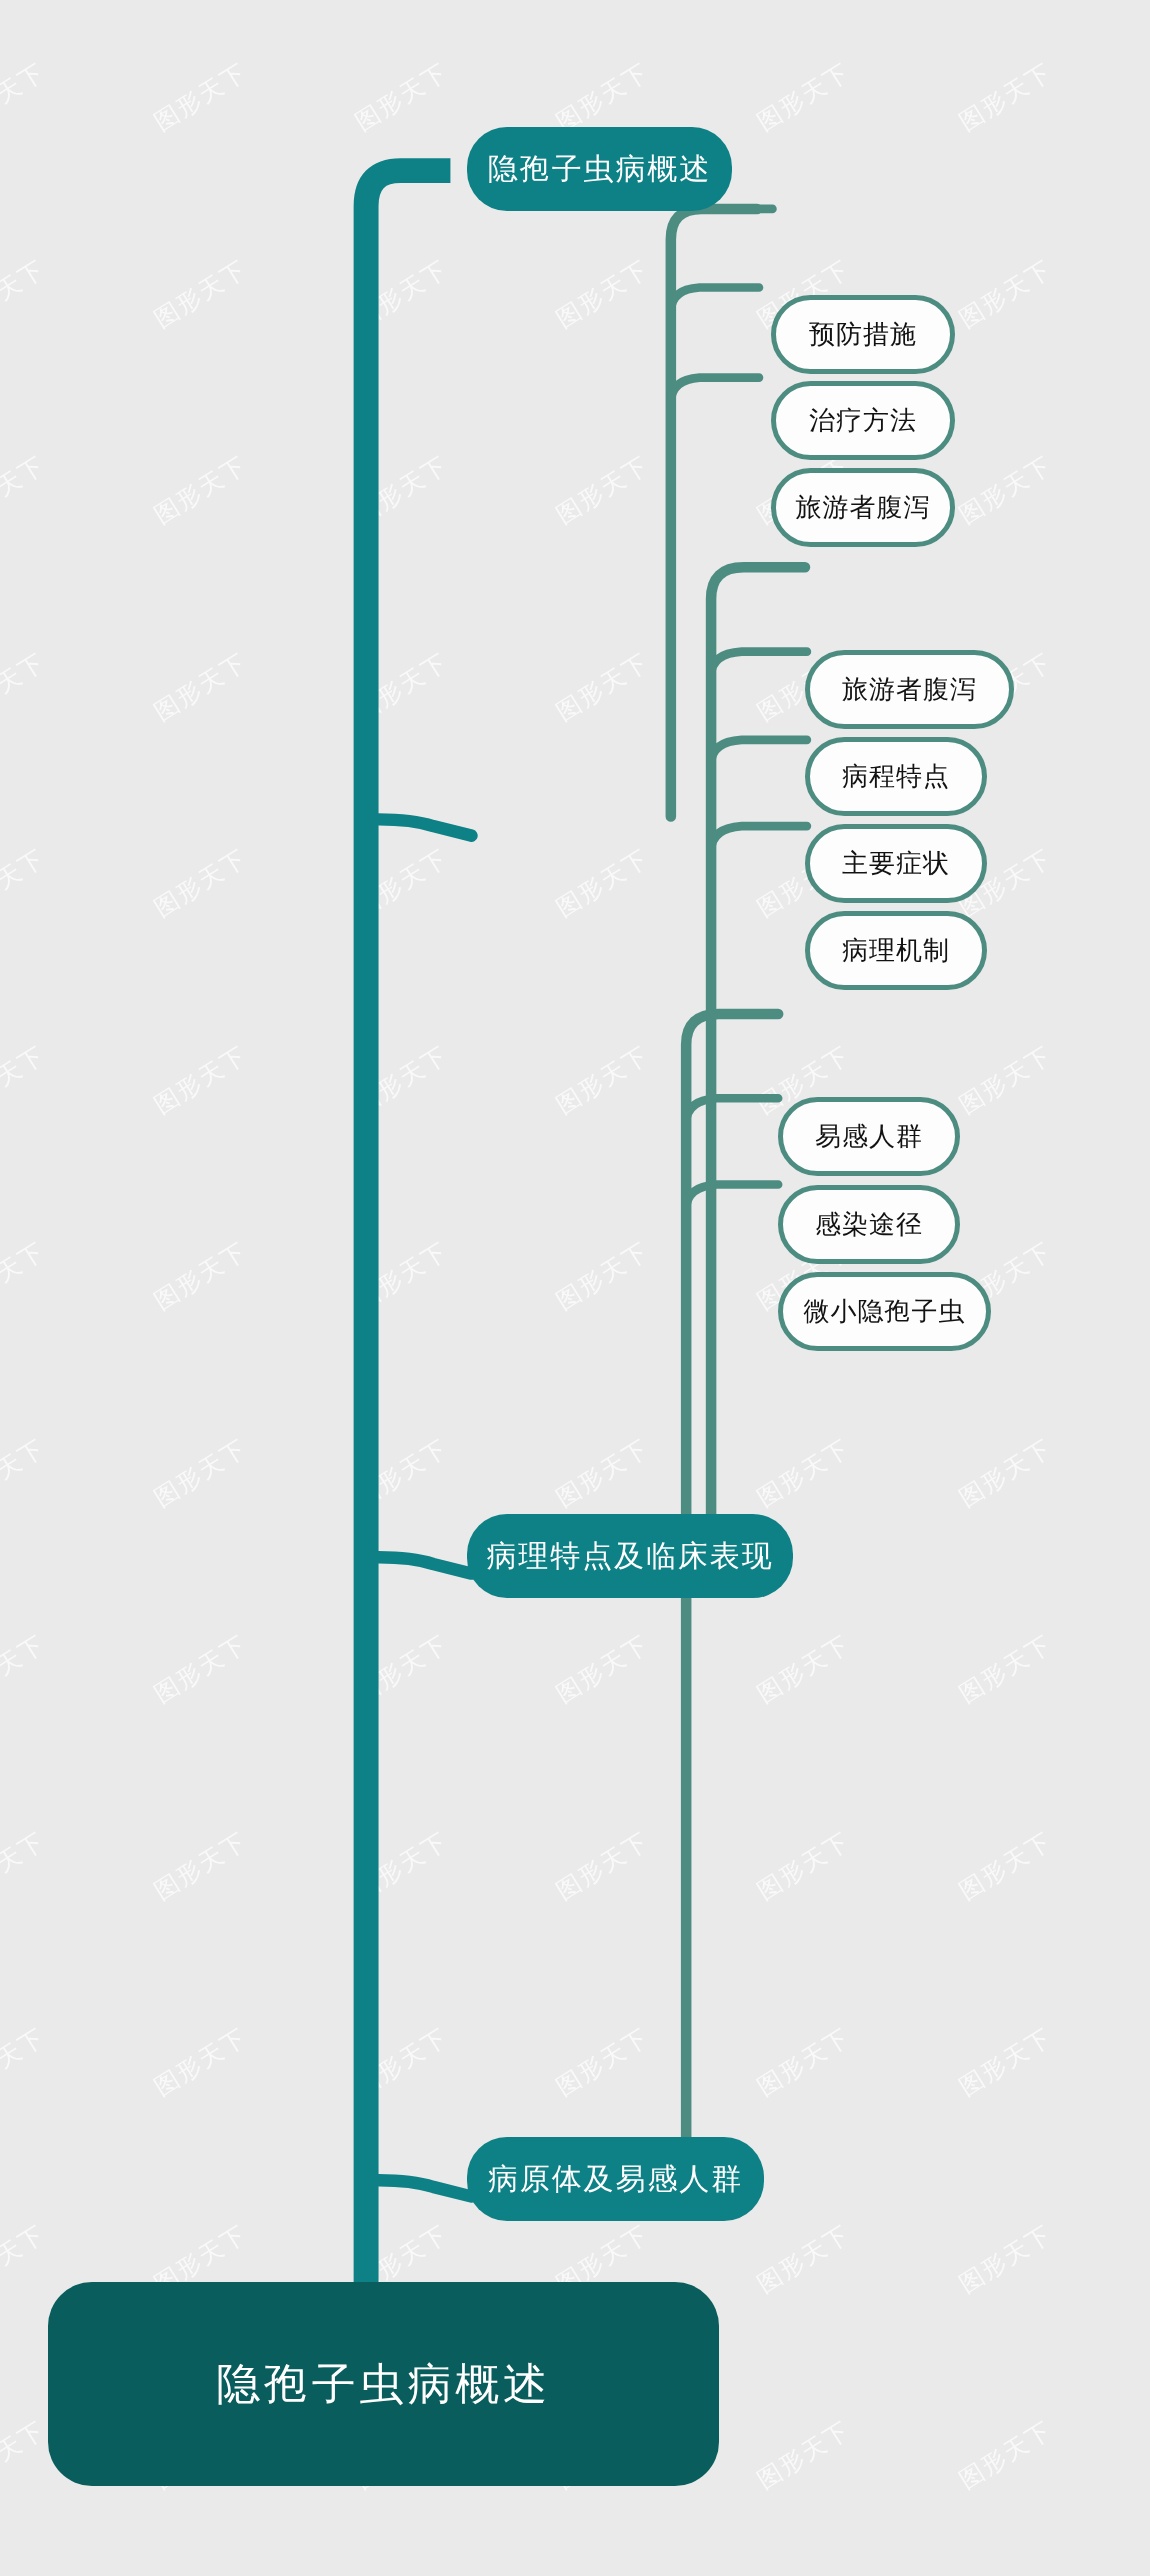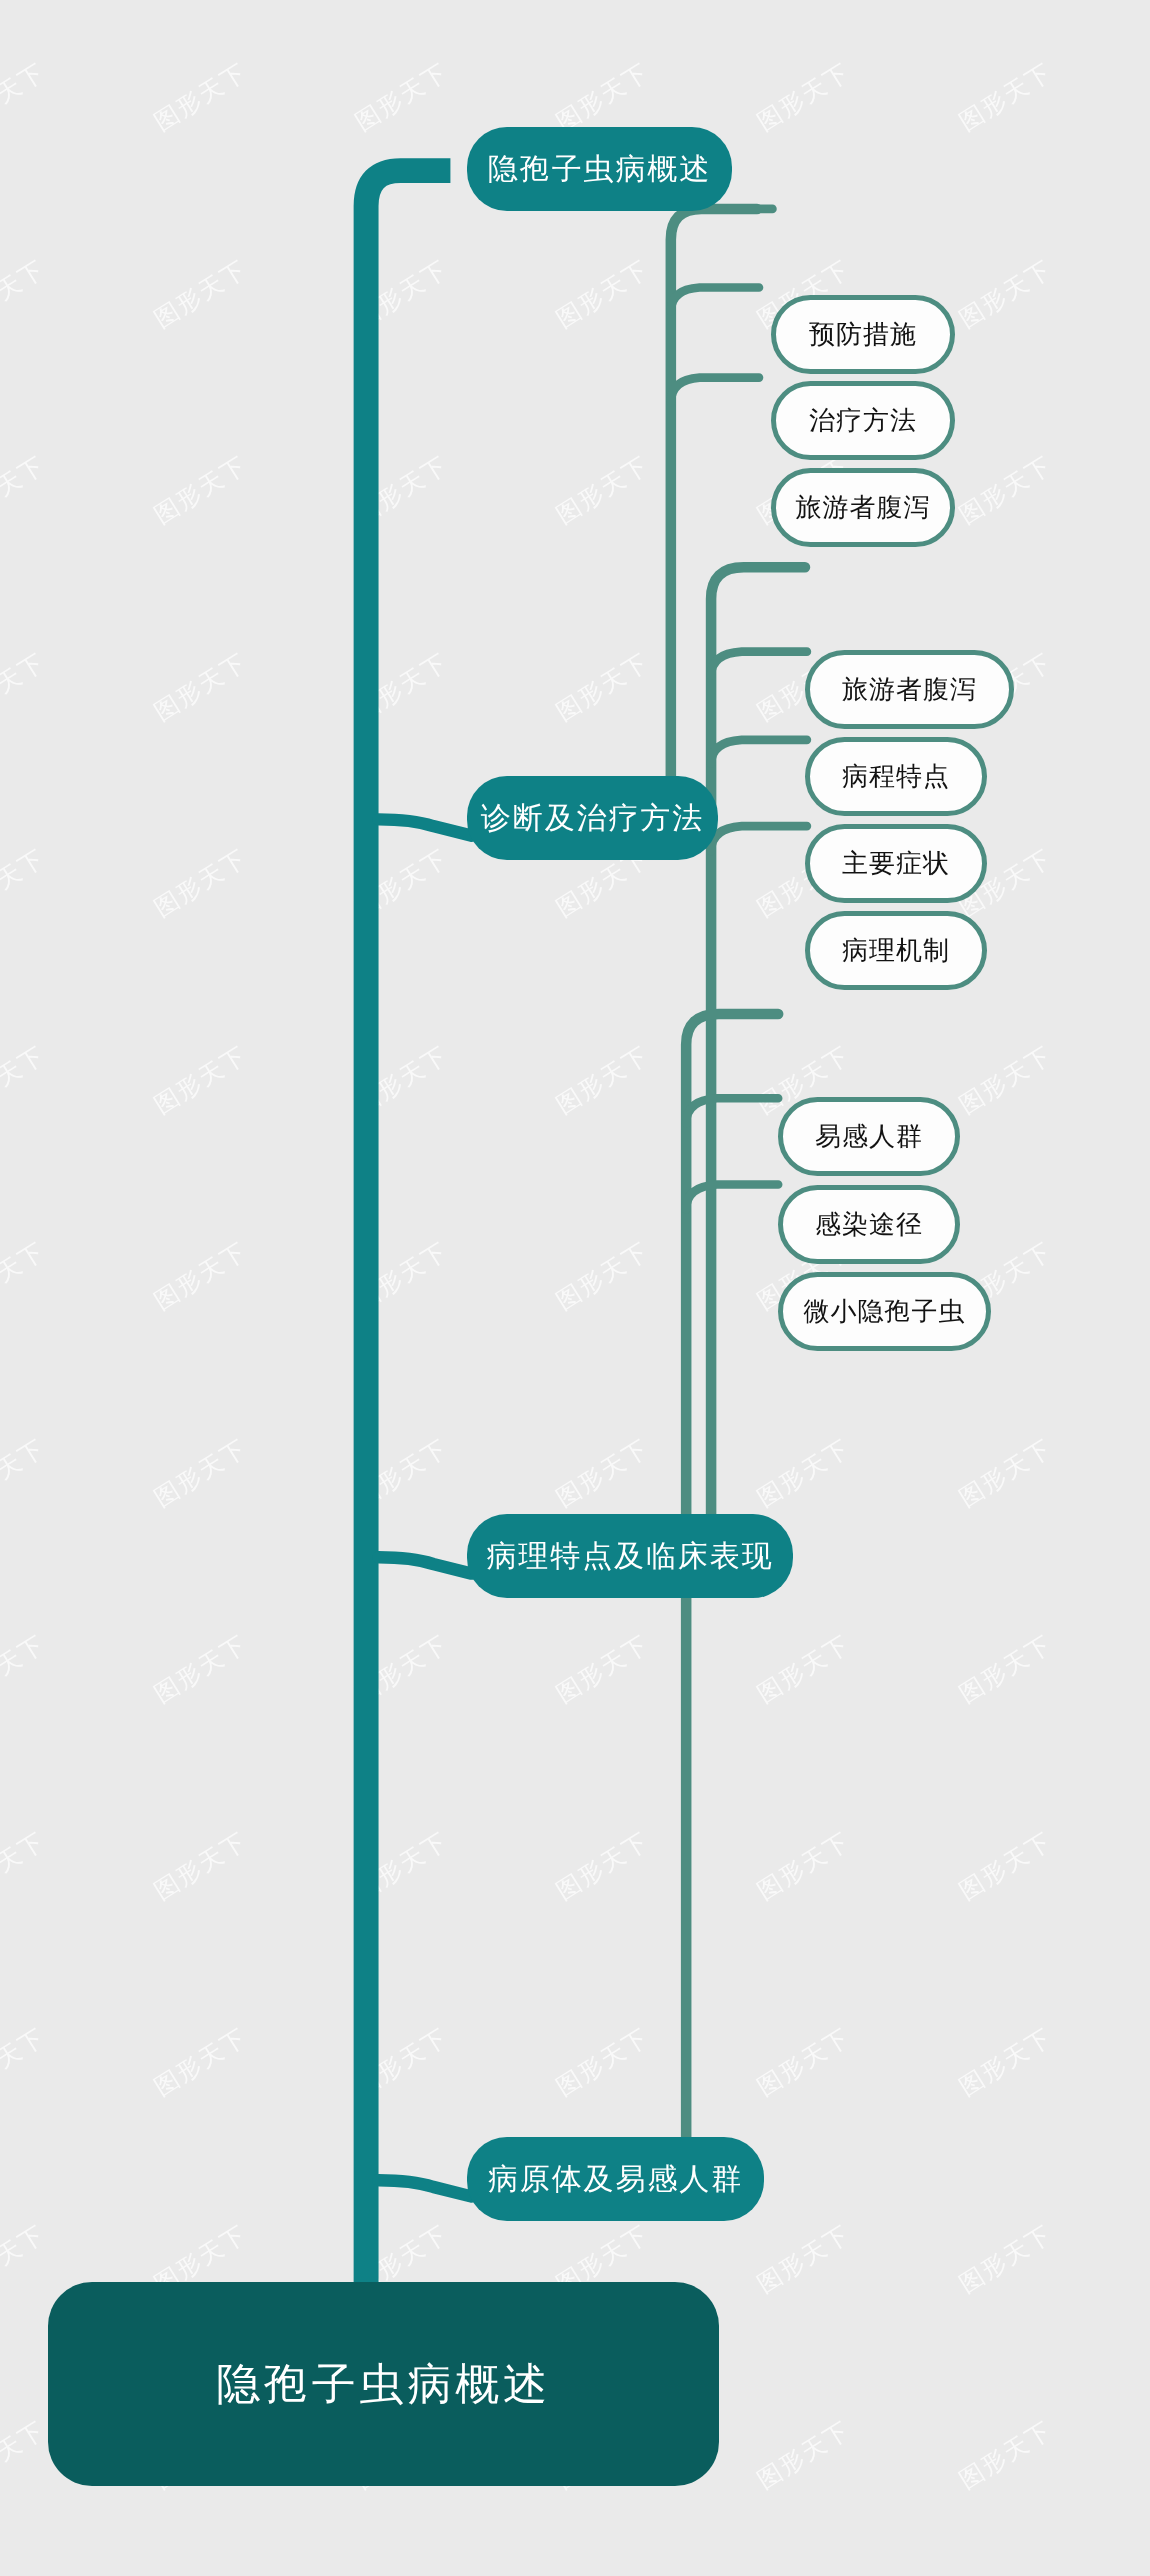--- a/index.html
+++ b/index.html
@@ -177,23 +177,20 @@
   </svg>
 
   <div class="node root" style="left:48px;top:2282px;width:671px;height:204px;">
     <span>隐孢子虫病概述</span>
   </div>
 
   <div class="node branch" style="left:467px;top:127px;width:265px;height:84px;">
     <span>隐孢子虫病概述</span>
   </div>
 
-  <div class="node branch" style="left:467px;top:776px;width:251px;height:84px;">
-    <span>诊断及治疗方法</span>
-  </div>
   <div class="node leaf" style="left:771px;top:295px;width:184px;height:79px;">
     <span>预防措施</span>
   </div>
   <div class="node leaf" style="left:771px;top:381px;width:184px;height:79px;">
     <span>治疗方法</span>
   </div>
   <div class="node leaf" style="left:771px;top:468px;width:184px;height:79px;">
     <span>旅游者腹泻</span>
   </div>
 

